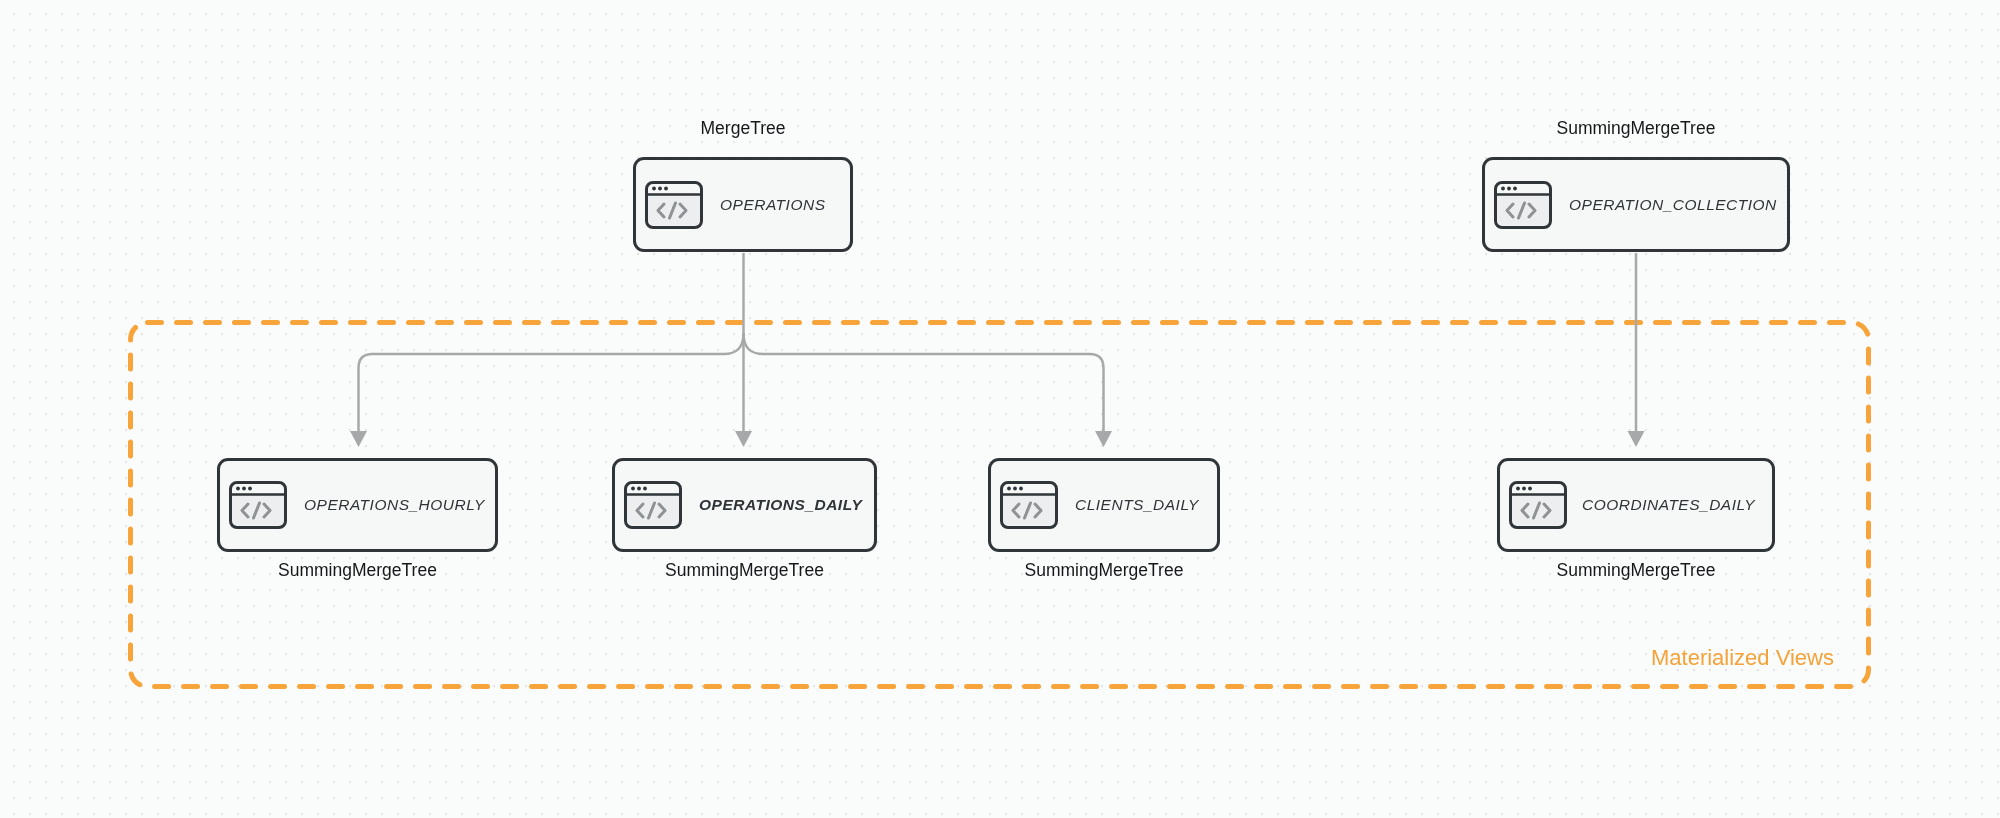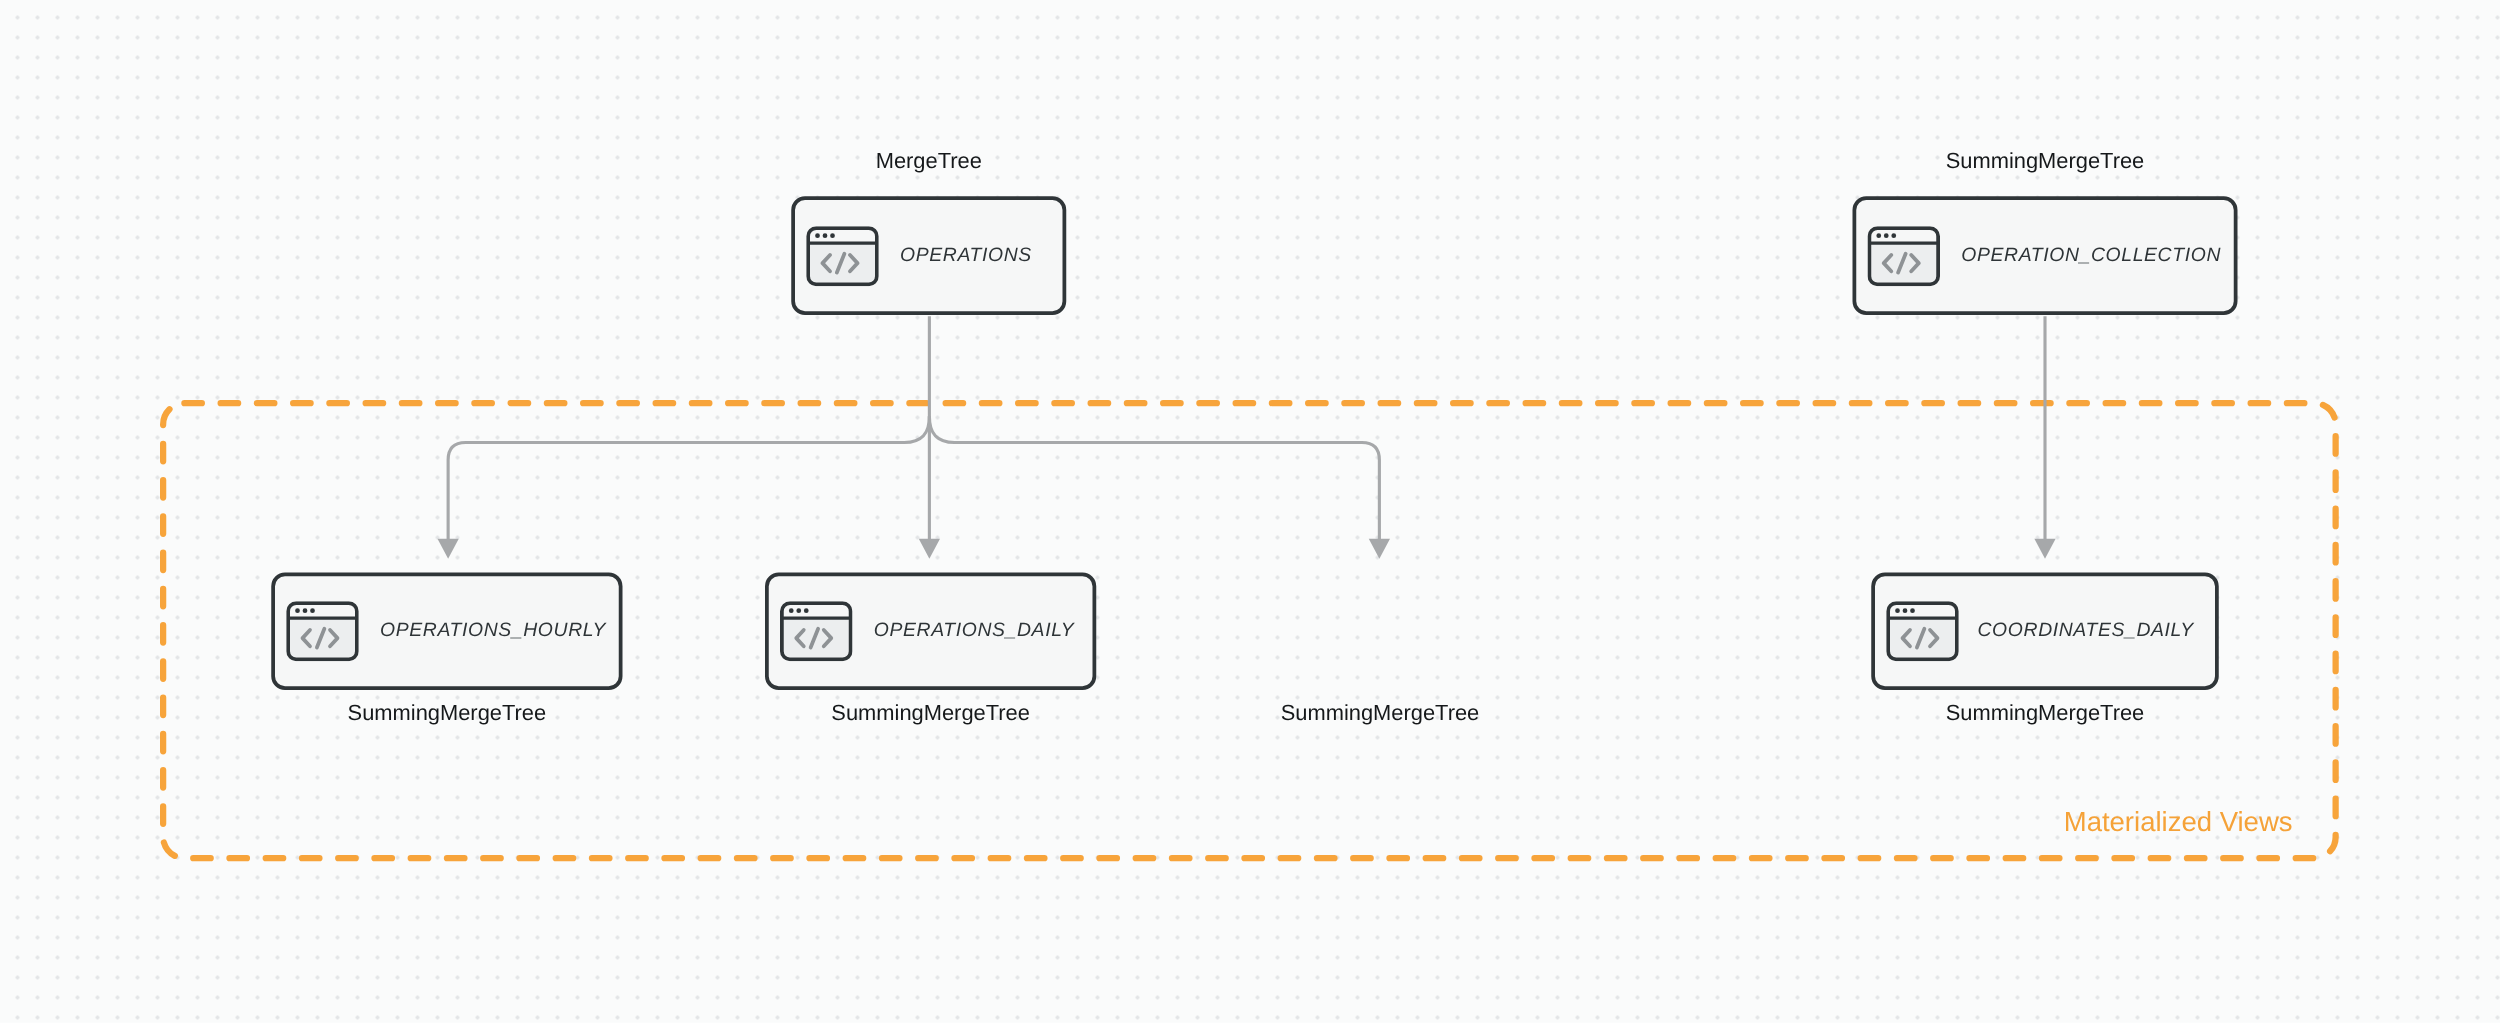--- a/index.html
+++ b/index.html
@@ -118,33 +118,45 @@
       <rect x="1.5" y="1.5" width="55" height="45" rx="6.5" fill="none" stroke="#2F3538" stroke-width="3"></rect>
       <line x1="2" y1="13.5" x2="56" y2="13.5" stroke="#2F3538" stroke-width="2.5"></line>
       <circle cx="9" cy="7.5" r="1.9" fill="#2F3538"></circle>
         <circle cx="15" cy="7.5" r="1.9" fill="#2F3538"></circle>
         <circle cx="21" cy="7.5" r="1.9" fill="#2F3538"></circle>
       <path d="M19 23 L13 29.5 L19 36 M35 23 L41 29.5 L35 36 M24.5 37 L30.5 22" fill="none" stroke="#8E9295" stroke-width="3" stroke-linecap="round" stroke-linejoin="round"></path>
     </svg>
     <span class="node-title">OPERATIONS_HOURLY</span>
   </div>
 
-  <div class="node" style="left:612px; top:458px; width:265px; height:94px;">
+  <div class="node" style="left:612px; top:458px; width:265px; height:94px;font-weight:bold;">
     <svg class="win-icon" width="58" height="48" viewBox="0 0 58 48">
       <path d="M3 14 H55 V39.5 Q55 44.5 50 44.5 H8 Q3 44.5 3 39.5 Z" fill="#ECEEEF"></path>
       <rect x="1.5" y="1.5" width="55" height="45" rx="6.5" fill="none" stroke="#2F3538" stroke-width="3"></rect>
       <line x1="2" y1="13.5" x2="56" y2="13.5" stroke="#2F3538" stroke-width="2.5"></line>
       <circle cx="9" cy="7.5" r="1.9" fill="#2F3538"></circle>
         <circle cx="15" cy="7.5" r="1.9" fill="#2F3538"></circle>
         <circle cx="21" cy="7.5" r="1.9" fill="#2F3538"></circle>
       <path d="M19 23 L13 29.5 L19 36 M35 23 L41 29.5 L35 36 M24.5 37 L30.5 22" fill="none" stroke="#8E9295" stroke-width="3" stroke-linecap="round" stroke-linejoin="round"></path>
     </svg>
     <span class="node-title">OPERATIONS_DAILY</span>
   </div>
 
+  <div class="node" style="left:988px; top:458px; width:232px; height:94px;">
+    <svg class="win-icon" width="58" height="48" viewBox="0 0 58 48">
+      <path d="M3 14 H55 V39.5 Q55 44.5 50 44.5 H8 Q3 44.5 3 39.5 Z" fill="#ECEEEF"></path>
+      <rect x="1.5" y="1.5" width="55" height="45" rx="6.5" fill="none" stroke="#2F3538" stroke-width="3"></rect>
+      <line x1="2" y1="13.5" x2="56" y2="13.5" stroke="#2F3538" stroke-width="2.5"></line>
+      <circle cx="9" cy="7.5" r="1.9" fill="#2F3538"></circle>
+        <circle cx="15" cy="7.5" r="1.9" fill="#2F3538"></circle>
+        <circle cx="21" cy="7.5" r="1.9" fill="#2F3538"></circle>
+      <path d="M19 23 L13 29.5 L19 36 M35 23 L41 29.5 L35 36 M24.5 37 L30.5 22" fill="none" stroke="#8E9295" stroke-width="3" stroke-linecap="round" stroke-linejoin="round"></path>
+    </svg>
+    <span class="node-title">CLIENTS_DAILY</span>
+  </div>
 
   <div class="node" style="left:1497px; top:458px; width:278px; height:94px;gap:15px;">
     <svg class="win-icon" width="58" height="48" viewBox="0 0 58 48">
       <path d="M3 14 H55 V39.5 Q55 44.5 50 44.5 H8 Q3 44.5 3 39.5 Z" fill="#ECEEEF"></path>
       <rect x="1.5" y="1.5" width="55" height="45" rx="6.5" fill="none" stroke="#2F3538" stroke-width="3"></rect>
       <line x1="2" y1="13.5" x2="56" y2="13.5" stroke="#2F3538" stroke-width="2.5"></line>
       <circle cx="9" cy="7.5" r="1.9" fill="#2F3538"></circle>
         <circle cx="15" cy="7.5" r="1.9" fill="#2F3538"></circle>
         <circle cx="21" cy="7.5" r="1.9" fill="#2F3538"></circle>
       <path d="M19 23 L13 29.5 L19 36 M35 23 L41 29.5 L35 36 M24.5 37 L30.5 22" fill="none" stroke="#8E9295" stroke-width="3" stroke-linecap="round" stroke-linejoin="round"></path>

